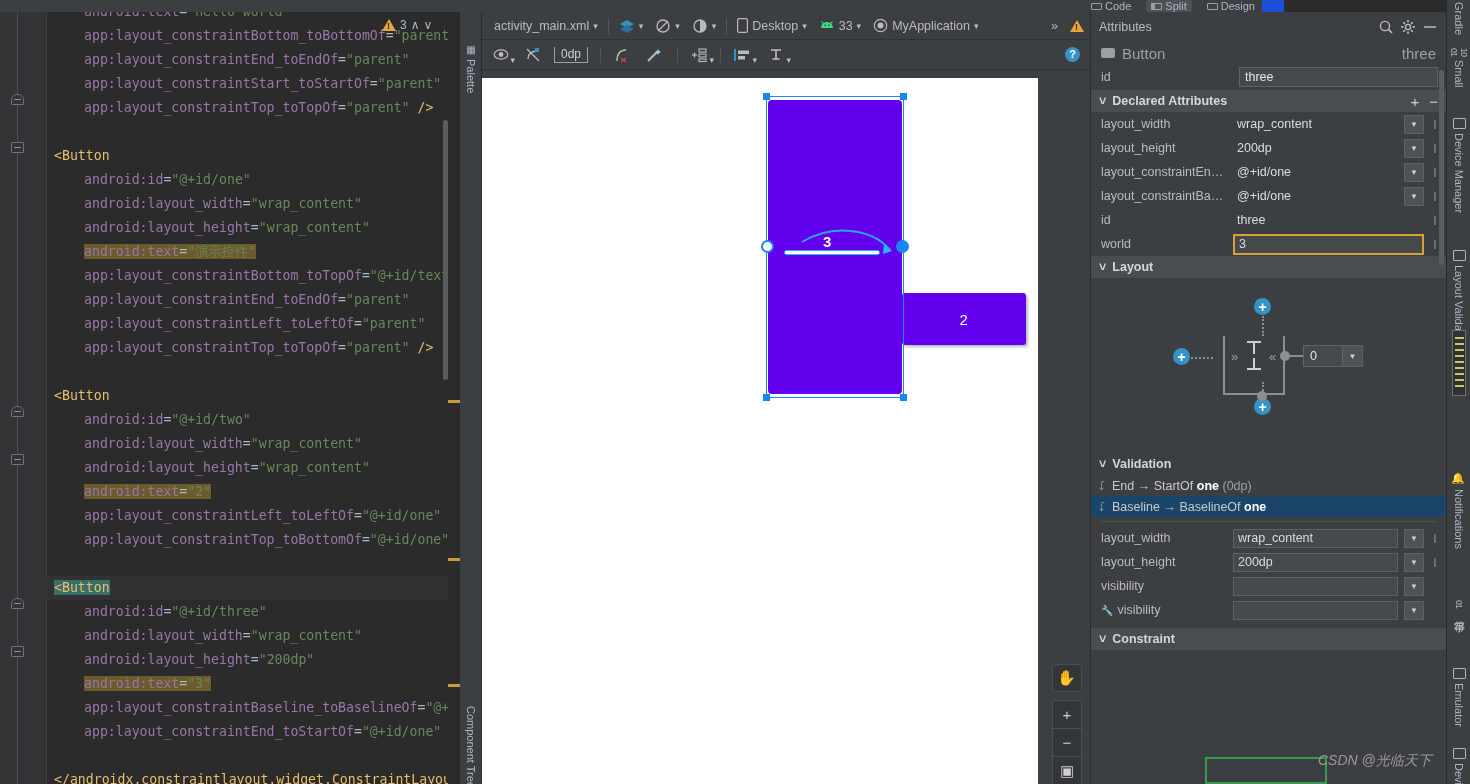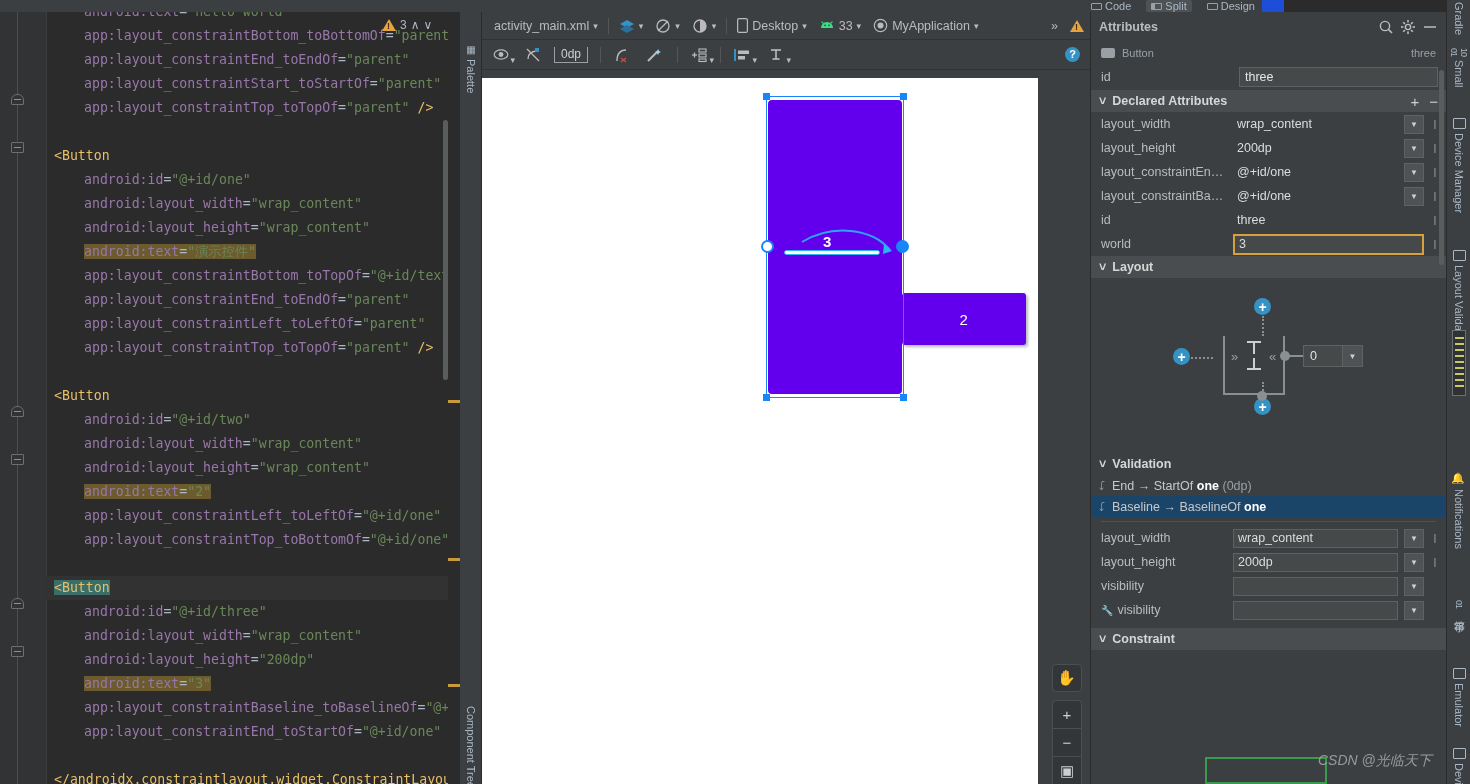--- a/index.html
+++ b/index.html
@@ -225,27 +225,27 @@
   .zgroup .zbtn { border-bottom: none; }
   .zgroup .zbtn:first-child { border-top-left-radius: 4px; border-top-right-radius: 4px; }
 
   
   .attrs {
     position: absolute; left: 1090px; top: 12px; width: 356px; height: 772px;
     background: #3c3f41; border-left: 1px solid #2b2b2b;
   }
   .attrs-head {
     height: 30px; display: flex; align-items: center; padding: 0 8px;
-    color: #bbbbbb; font-size: 12.5px; gap: 6px; font-weight: bold;
+    color: #bbbbbb; font-size: 12.5px; gap: 6px;
   }
   .attrs-head .title { flex: 1; }
   .head-ic { width: 16px; height: 16px; color: #bbb; cursor: pointer; }
   .comp-row {
     height: 22px; display: flex; align-items: center; padding: 0 10px;
-    color: #9aa0a6; font-size: 11px; gap: 7px; border-bottom: none;
+    color: #9aa0a6; font-size: 15px; gap: 7px; border-bottom: none;
   }
   .comp-row .right { margin-left: auto; color: #9aa0a6; }
   .btn-glyph {
     width: 14px; height: 10px; border-radius: 2px; background: #9aa0a6; display:inline-block;
   }
   .idrow {
     height: 26px; display: flex; align-items: center; padding: 0 8px 0 10px; gap: 8px;
   }
   .idrow .lbl { width: 130px; color: #bbbbbb; font-size: 12.5px; }
   .tfield {

